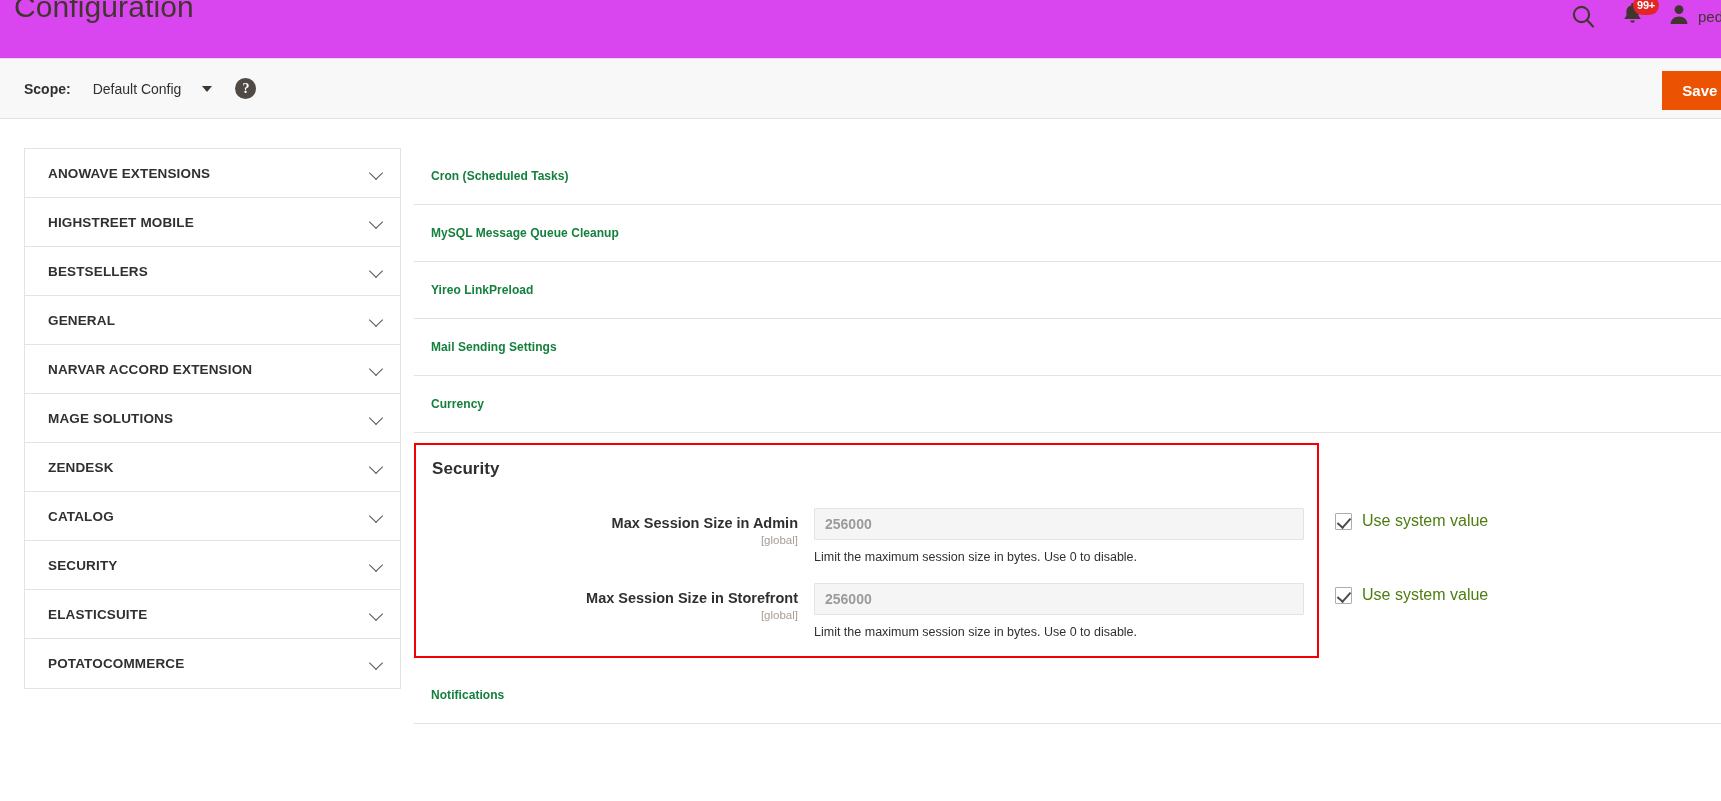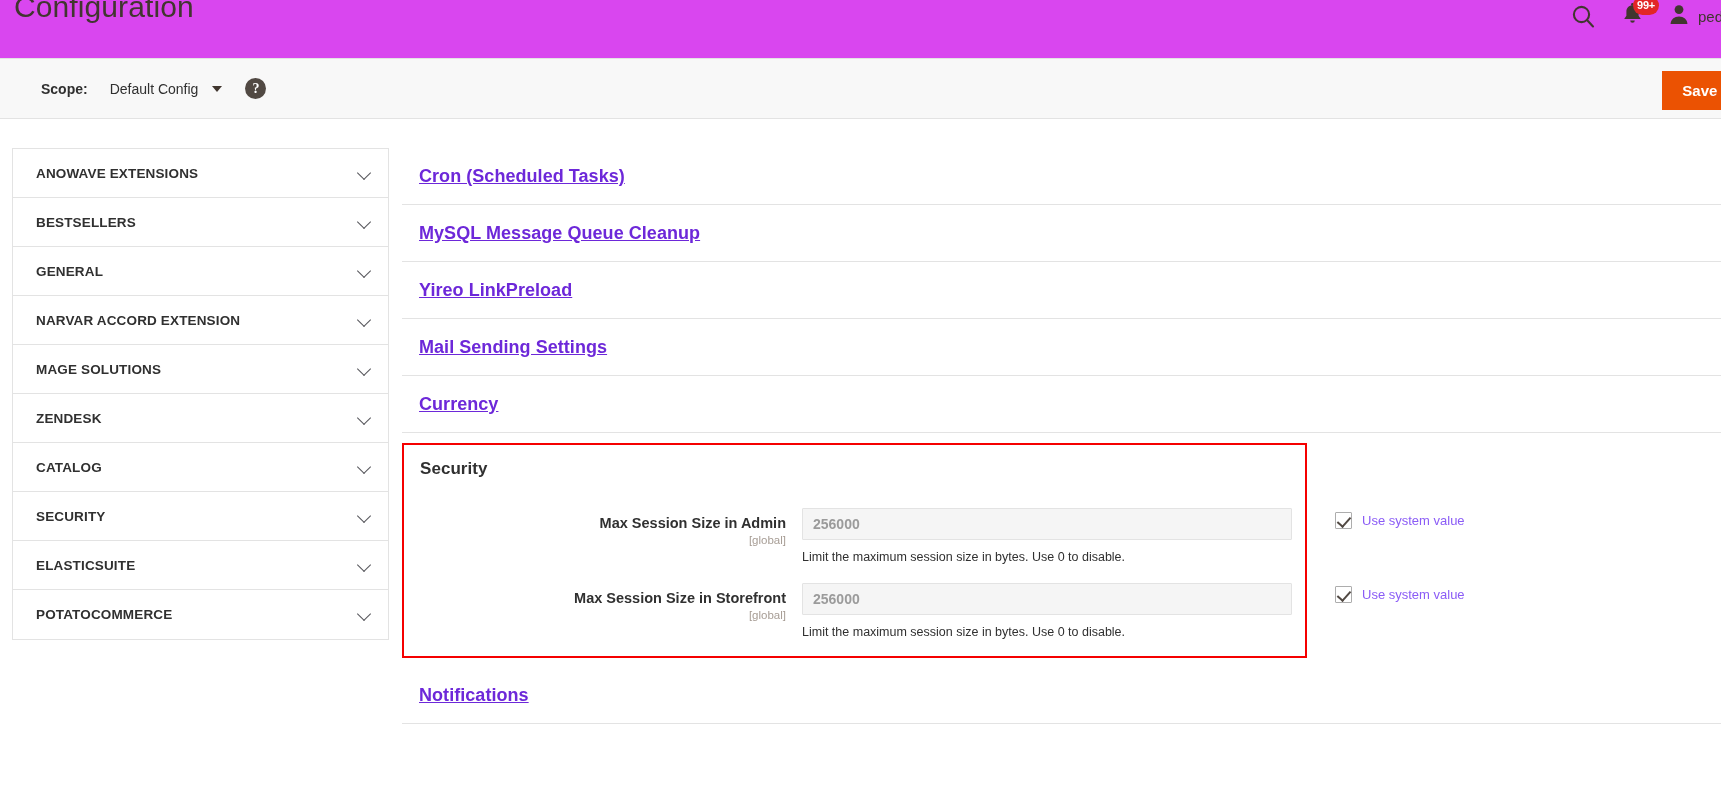--- a/index.html
+++ b/index.html
@@ -92,31 +92,31 @@
     position: relative;
     height: 61px;
     background: #f8f8f8;
     border-top: 1px solid #e3e3e3;
     border-bottom: 1px solid #e3e3e3;
     display: flex;
     align-items: center;
   }
 
   .scope-label {
-    margin-left: 41px;
+    margin-left: 24px;
     font-size: 14px;
     font-weight: 700;
     color: #303030;
   }
 
   .scope-select {
     margin-left: 22px;
     display: flex;
     align-items: center;
-    gap: 14px;
+    gap: 21px;
     cursor: pointer;
   }
 
   .scope-value {
     font-size: 14px;
     color: #303030;
   }
 
   .caret-down {
     width: 0; height: 0;
@@ -158,21 +158,21 @@
   
   .body-wrap {
     display: flex;
     align-items: flex-start;
     padding-top: 29px;
   }
 
   
   .config-nav {
     width: 377px;
-    margin-left: 12px;
+    margin-left: 24px;
     flex: 0 0 377px;
     border: 1px solid #e3e3e3;
     background: #fde047;
   }
 
   .nav-item {
     height: 49px;
     display: flex;
     align-items: center;
     justify-content: space-between;
@@ -214,26 +214,25 @@
   }
 
   .section-row {
     position: relative;
     padding: 0 0 0 17px;
     border-bottom: 1px solid #e3e3e3;
     cursor: pointer;
   }
 
   .section-row .section-title {
-    font-size: 18px;
+    font-size: 12px;
     font-weight: 600;
-    color: #6d28d9;
+    color: #15803d;
     line-height: 56px;
     letter-spacing: 0.05px;
-    text-decoration: underline;
   }
 
   
   .section-highlight {
     border: 2px solid #f50000;
     margin-top: 10px;
     margin-bottom: 9px;
     padding: 0;
     background: #ffffff;
     width: 905px;
@@ -327,22 +326,22 @@
     content: "";
     position: absolute;
     left: 4px; top: 1px;
     width: 6px; height: 11px;
     border-right: 2px solid #514943;
     border-bottom: 2px solid #514943;
     transform: rotate(42deg);
   }
 
   .sysval-label {
-    font-size: 13px;
-    color: #8b5cf6;
+    font-size: 16px;
+    color: #4d7c0f;
     white-space: nowrap;
     cursor: pointer;
     text-align: center;
   }
 </style>
 </head>
 <body>
 
 <div class="page-header">
   <div class="page-title">Configuration</div>
@@ -391,20 +390,24 @@
   <div class="help-icon">?</div>
 
   <button class="save-config-btn">Save Config</button>
 </div>
 
 <div class="body-wrap">
 
   <nav class="config-nav">
     <div class="nav-item">
       <span class="nav-label">ANOWAVE EXTENSIONS</span>
+      <span class="chev"></span>
+    </div>
+    <div class="nav-item">
+      <span class="nav-label">HIGHSTREET MOBILE</span>
       <span class="chev"></span>
     </div>
     <div class="nav-item">
       <span class="nav-label">BESTSELLERS</span>
       <span class="chev"></span>
     </div>
     <div class="nav-item">
       <span class="nav-label">GENERAL</span>
       <span class="chev"></span>
     </div>

